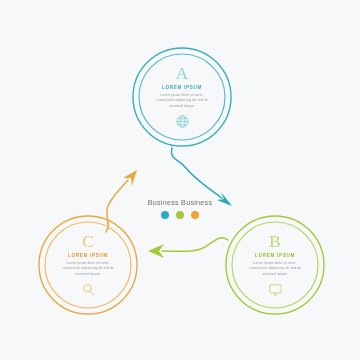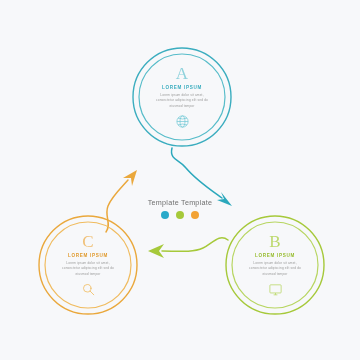--- a/index.html
+++ b/index.html
@@ -179,21 +179,21 @@
       <div class="node-icon">
         <svg width="15" height="15" viewBox="0 0 24 24" fill="none" stroke="#b7d560" stroke-width="1.2" stroke-linejoin="round">
           <rect x="3" y="4.5" width="18" height="13" rx="1.2"></rect>
           <line x1="9" y1="20.5" x2="15" y2="20.5"></line>
           <line x1="12" y1="17.5" x2="12" y2="20.5"></line>
         </svg>
       </div>
     </div>
   </div>
 
-  <div class="center-label" style="top:198px;">Template Template</div>
+  <div class="center-label" style="top:198px;">Business Business</div>
 
   <div class="dots" style="top:211px;">
     <span class="dot" style="background:#29a9c9;"></span>
     <span class="dot" style="background:#a6c93a;"></span>
     <span class="dot" style="background:#f2a234;"></span>
   </div>
 
 </div>
 
 </body></html>

